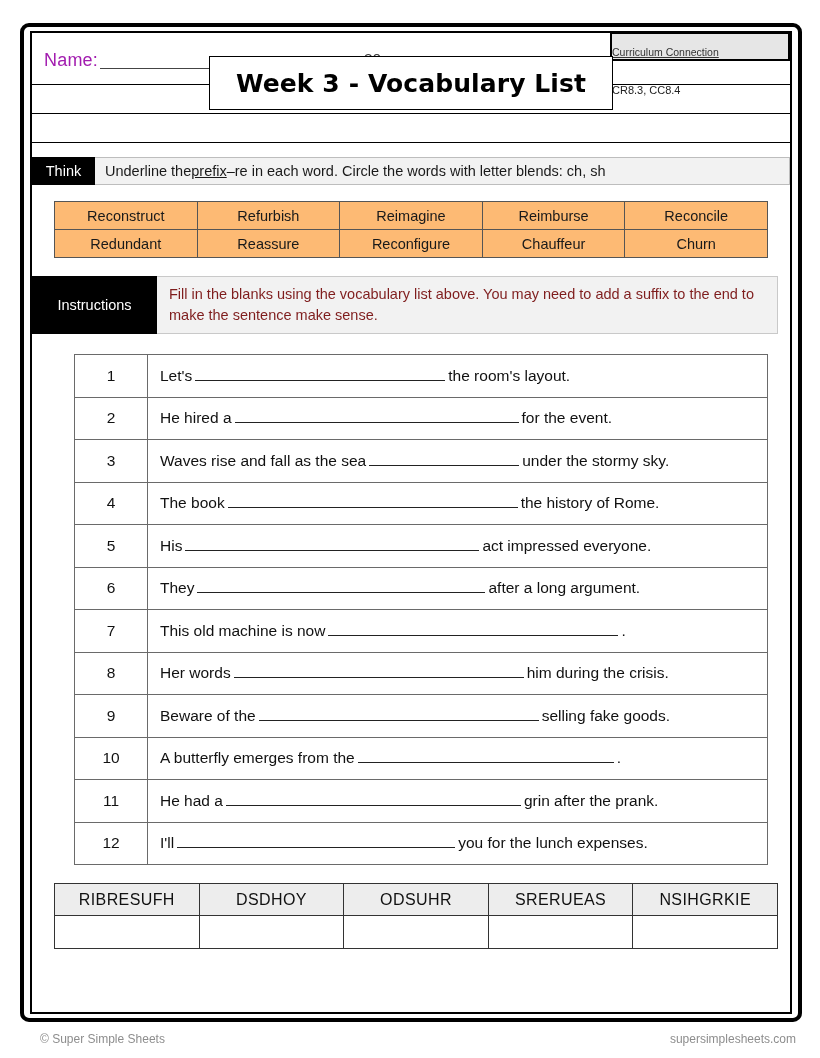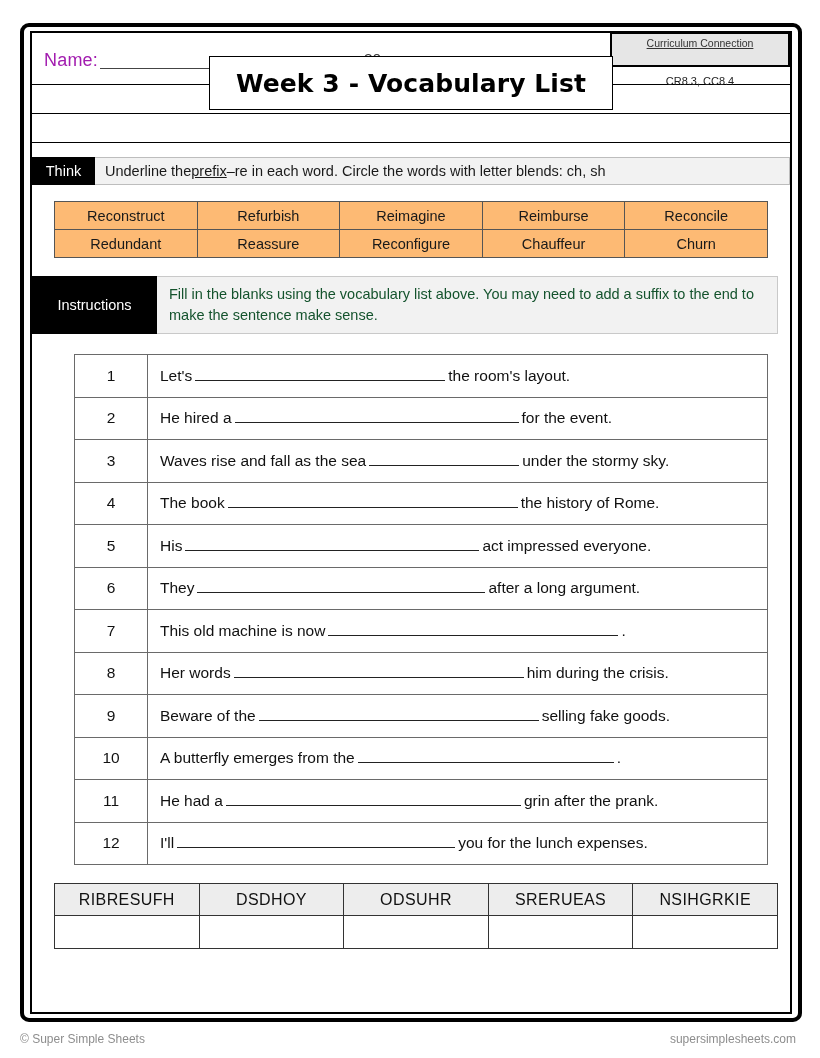--- a/index.html
+++ b/index.html
@@ -62,25 +62,25 @@
   }
   .page-number {
     position: absolute;
     left: 332px; top: 17px;
     font-size: 15.5px;
     color: #3a3a3a;
   }
   .curriculum-box {
     position: absolute;
     right: 0px; top: -1px;
-    width: 180px; height: 35px;
+    width: 180px; height: 29px;
     border: 2px solid #000;
     background: #e6e6e6;
-    text-align: center;
-    padding-top: 3px;
+    text-align: left;
+    padding-top: 12px;
   }
   .curriculum-title {
     font-size: 10.5px;
     color: #333;
     text-decoration: underline;
     display: block;
     line-height: 13px;
   }
   .curriculum-codes {
     font-size: 11px;
@@ -188,21 +188,21 @@
     align-items: center;
     justify-content: center;
     flex: none;
   }
   .instr-text {
     flex: 1;
     background: #f2f2f2;
     border: 1px solid #c9c9c9;
     border-left: none;
     font-size: 14.5px;
-    color: #14532d;
+    color: #7f1d1d;
     line-height: 21px;
     padding: 7px 12px 7px 12px;
   }
 
   
   .sent-wrap {
     margin: 20px 22px 0 42px;
   }
   table.sentences {
     width: 100%;
@@ -254,21 +254,21 @@
   }
   table.scram td.ans {
     border: 1.6px solid #333;
     height: 33px;
     background: #fff;
   }
 
   
   .footer {
     position: absolute;
-    left: 20px; right: 24px;
+    left: 40px; right: 24px;
     top: 1032px;
     display: flex;
     justify-content: space-between;
     font-size: 12px;
     color: #8d8d8d;
   }
 </style>
 </head>
 <body>
 

